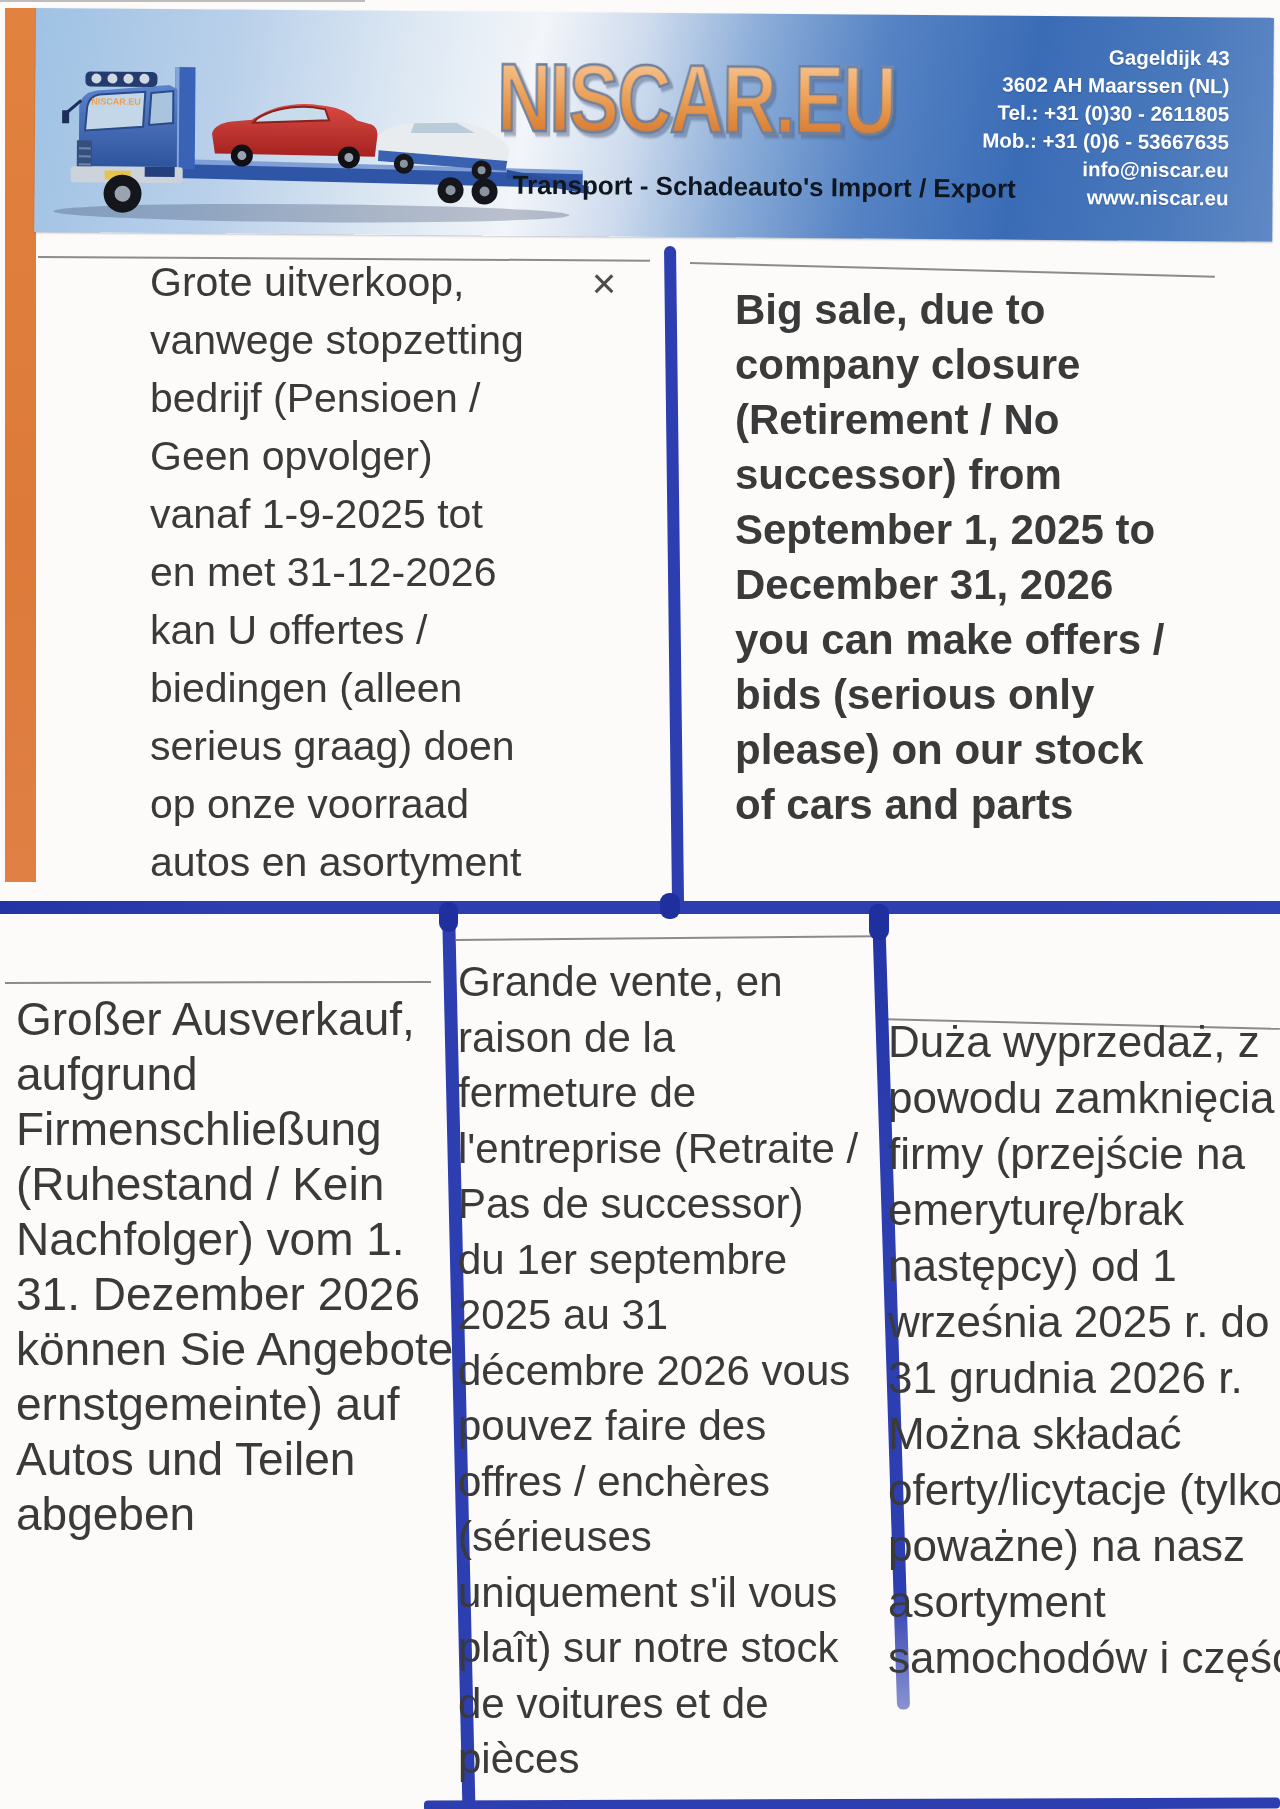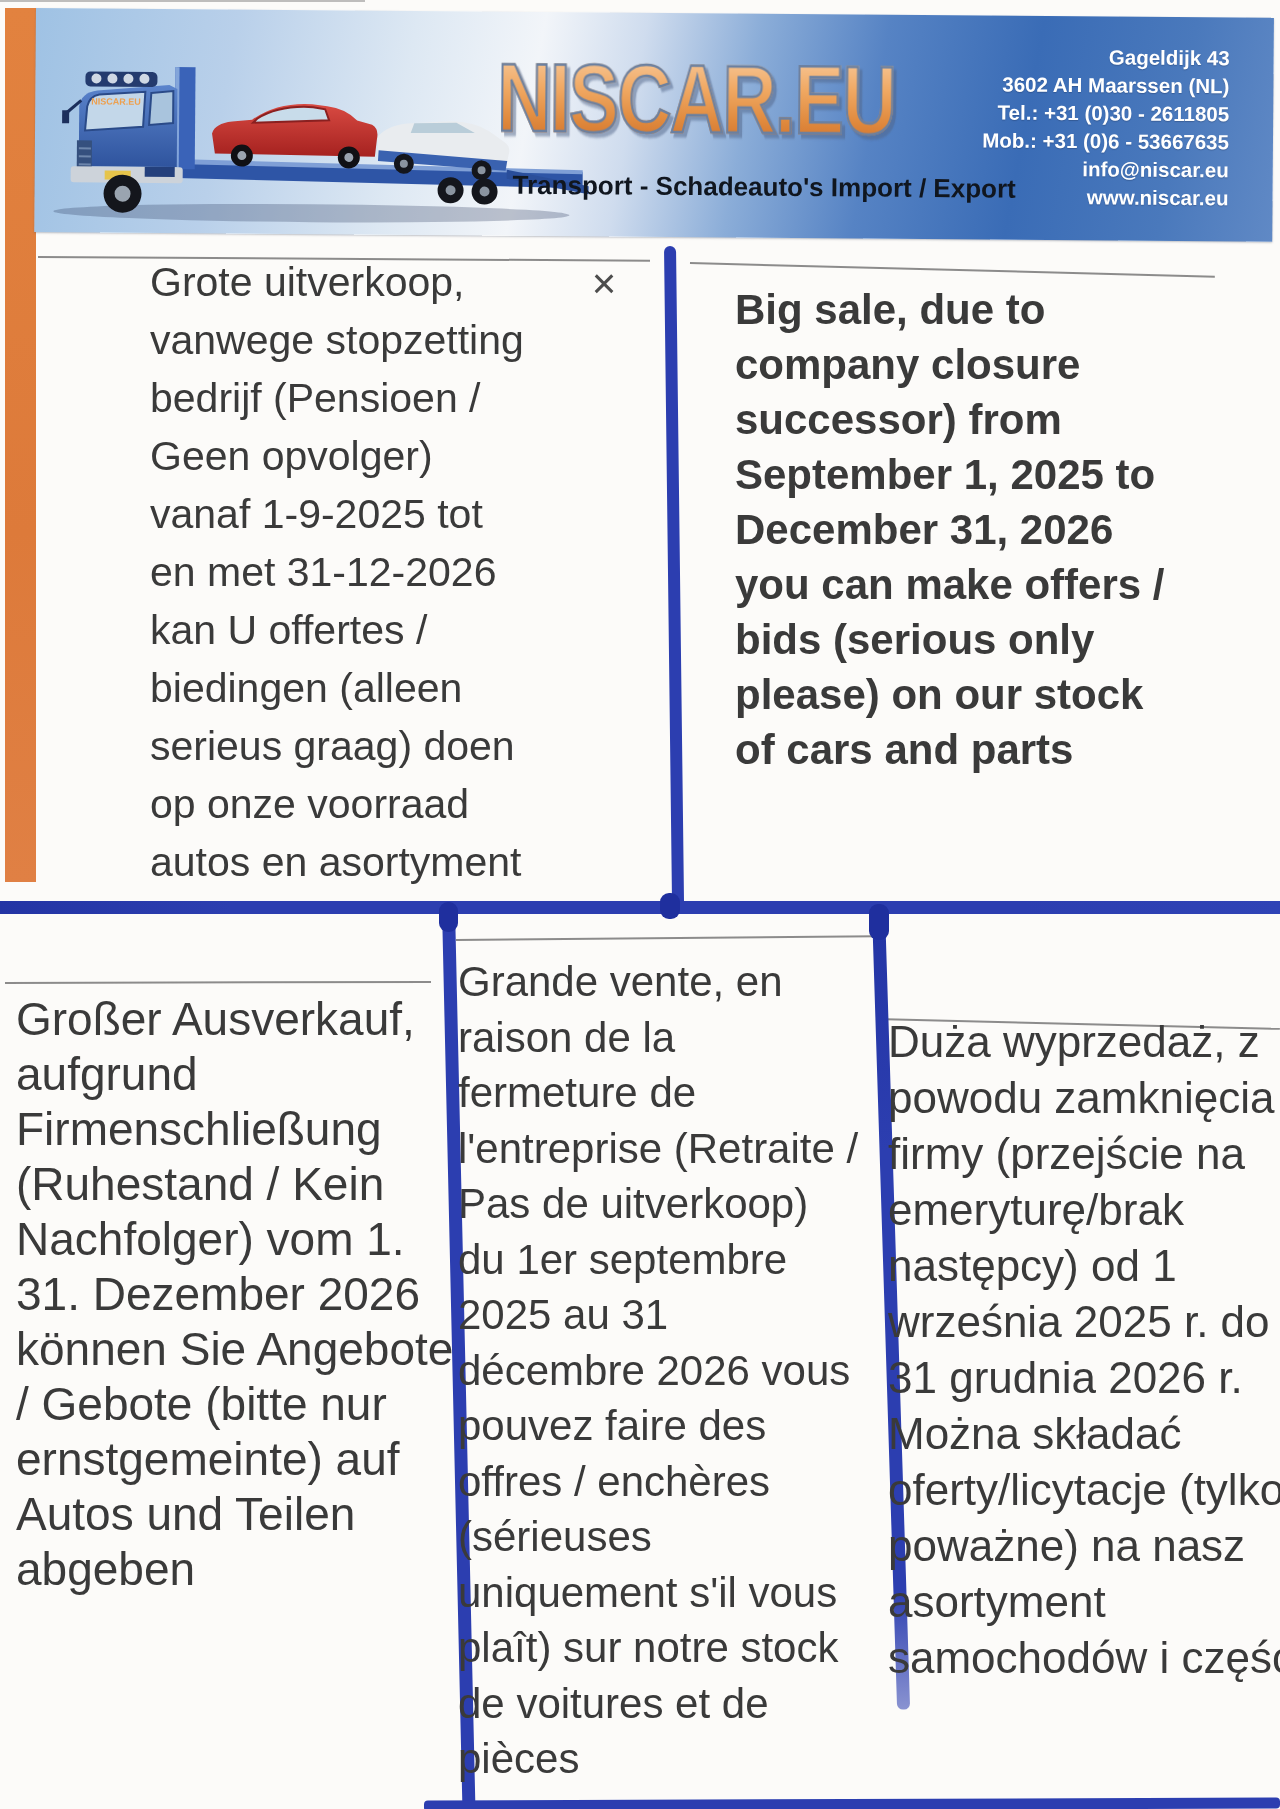--- a/index.html
+++ b/index.html
@@ -188,49 +188,49 @@
     <div class="ln">kan U offertes /</div>
     <div class="ln">biedingen (alleen</div>
     <div class="ln">serieus graag) doen</div>
     <div class="ln">op onze voorraad</div>
     <div class="ln">autos en asortyment</div>
   </div>
 
   <div class="notice n-en">
     <div class="ln">Big sale, due to</div>
     <div class="ln">company closure</div>
+    <div class="ln">(Retirement / No</div>
     <div class="ln">successor) from</div>
     <div class="ln">September 1, 2025 to</div>
     <div class="ln">December 31, 2026</div>
     <div class="ln">you can make offers /</div>
     <div class="ln">bids (serious only</div>
     <div class="ln">please) on our stock</div>
     <div class="ln">of cars and parts</div>
   </div>
 
   <div class="notice n-de">
     <div class="ln">Großer Ausverkauf,</div>
     <div class="ln">aufgrund</div>
     <div class="ln">Firmenschließung</div>
     <div class="ln">(Ruhestand / Kein</div>
     <div class="ln">Nachfolger) vom 1.</div>
     <div class="ln">31. Dezember 2026</div>
     <div class="ln">können Sie Angebote</div>
-    <div class="ln">/ Gebote (bitte nur</div>
     <div class="ln">ernstgemeinte) auf</div>
     <div class="ln">Autos und Teilen</div>
     <div class="ln">abgeben</div>
   </div>
 
   <div class="notice n-fr">
     <div class="ln">Grande vente, en</div>
     <div class="ln">raison de la</div>
     <div class="ln">fermeture de</div>
     <div class="ln">l'entreprise (Retraite /</div>
-    <div class="ln">Pas de uitverkoop)</div>
+    <div class="ln">Pas de successor)</div>
     <div class="ln">du 1er septembre</div>
     <div class="ln">2025 au 31</div>
     <div class="ln">décembre 2026 vous</div>
     <div class="ln">pouvez faire des</div>
     <div class="ln">offres / enchères</div>
     <div class="ln">(sérieuses</div>
     <div class="ln">uniquement s'il vous</div>
     <div class="ln">plaît) sur notre stock</div>
     <div class="ln">de voitures et de</div>
     <div class="ln">pièces</div>

